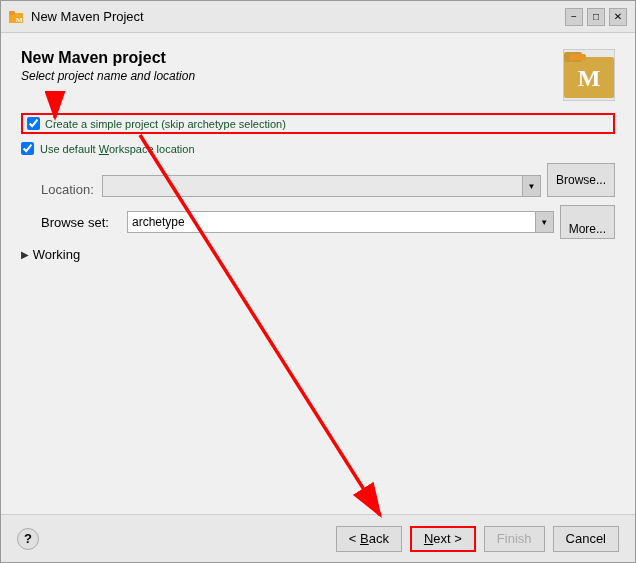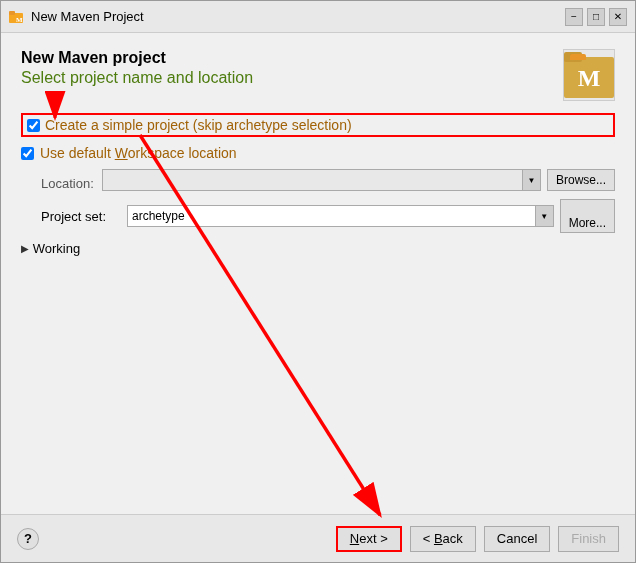--- a/index.html
+++ b/index.html
@@ -71,23 +71,24 @@
     .header-text {
       display: flex;
       flex-direction: column;
     }
     .page-title {
       font-size: 16px;
       font-weight: bold;
       color: #000;
     }
     .page-subtitle {
-      font-size: 16px;
-      color: #4d7c0f;
+      font-size: 12px;
+      color: #000000;
       margin-top: 2px;
+      font-style: italic;
     }
     .maven-icon {
       width: 52px;
       height: 52px;
       background: #e8e8e8;
       border: 1px solid #ccc;
       display: flex;
       align-items: center;
       justify-content: center;
       position: relative;
@@ -110,22 +111,22 @@
       display: flex;
       align-items: center;
       gap: 6px;
     }
     .checkbox-row input[type="checkbox"] {
       width: 13px;
       height: 13px;
       cursor: pointer;
     }
     .checkbox-label {
-      font-size: 14px;
-      color: #a16207;
+      font-size: 11px;
+      color: #14532d;
     }
     .location-row {
       display: flex;
       align-items: flex-end;
       gap: 6px;
       margin-left: 20px;
     }
     .location-label {
       font-size: 13px;
       color: #555;
@@ -137,21 +138,21 @@
       border: 1px solid #aaa;
       background: #f8f8f8;
       padding: 0 4px;
       font-size: 12px;
     }
     .location-input:disabled {
       background: #e8e8e8;
       color: #999;
     }
     .browse-btn {
-      height: 22px;
+      height: 34px;
       padding: 0 8px;
       background: #e0e0e0;
       border: 1px solid #aaa;
       font-size: 12px;
       cursor: pointer;
     }
     .working-set-row {
       display: flex;
       align-items: center;
       gap: 6px;
@@ -325,21 +326,21 @@
           <span class="location-label">Location:</span>
           <div class="select-wrapper" style="flex:1;">
             <input type="text" class="location-input" style="border: none; flex: 1 1 0%; height: 100%; outline: none; background: rgb(232, 232, 232);" disabled="">
             <div class="select-arrow">▼</div>
           </div>
           <button class="browse-btn">Browse...</button>
         </div>
 
 
         <div class="working-set-row">
-          <span class="working-set-label">Project set:</span>
+          <span class="working-set-label">Browse set:</span>
           <div class="select-wrapper" style="flex:1;">
             <span class="select-text">archetype</span>
             <div class="select-arrow">▼</div>
           </div>
           <button class="more-btn">More...</button>
         </div>
 
         <div class="advanced-row">
           <span class="advanced-arrow">▶</span>
           <span class="advanced-label">Working</span>
@@ -347,28 +348,28 @@
       </div>
 
       <div class="spacer"></div>
     </div>
 
     <div class="footer">
       <div class="footer-left">
         <button class="help-btn">?</button>
       </div>
       <div class="footer-right">
+        <button class="footer-btn">
+          &lt; <span style="text-decoration:underline;">B</span>ack
+        </button>
         <button class="footer-btn highlighted">
           <span style="text-decoration:underline;">N</span>ext &gt;
         </button>
-        <button class="footer-btn">
-          &lt; <span style="text-decoration:underline;">B</span>ack
-        </button>
+        <button class="footer-btn" disabled="">Finish</button>
         <button class="footer-btn">Cancel</button>
-        <button class="footer-btn" disabled="">Finish</button>
       </div>
     </div>
   </div>
 
   <svg class="red-arrow-svg" viewBox="0 0 636 563">
 
     <defs>
       <marker id="arrowhead" markerWidth="10" markerHeight="7" refX="9" refY="3.5" orient="auto">
         <polygon points="0 0, 10 3.5, 0 7" fill="red"></polygon>
       </marker>

